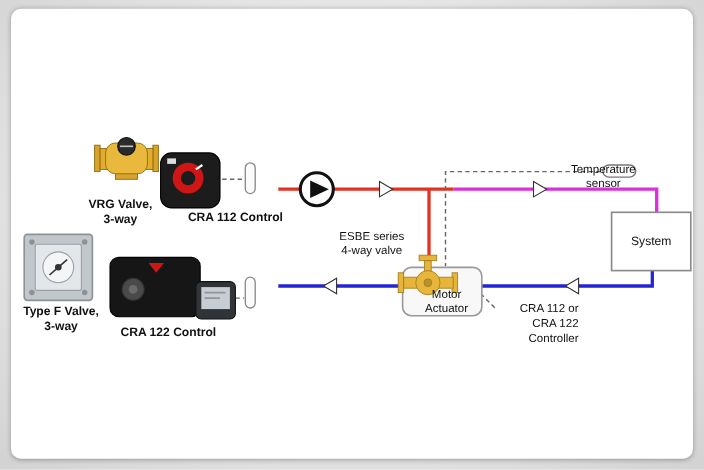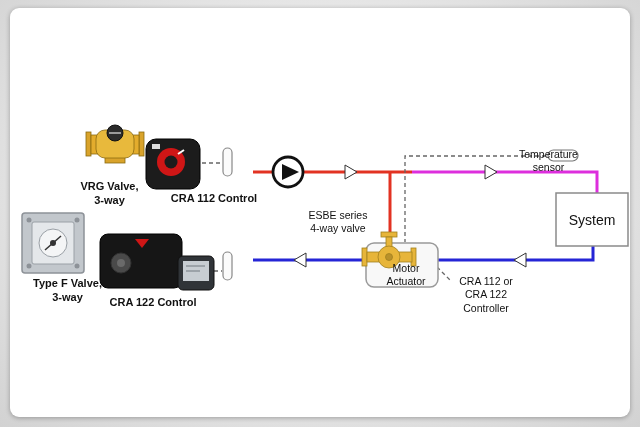--- a/index.html
+++ b/index.html
@@ -12,25 +12,25 @@
     position:absolute;left:10px;top:8px;width:620px;height:409px;
     background:#ffffff;border-radius:9px;
     box-shadow:0 1px 5px rgba(0,0,0,.30);
   }
   svg.diagram{position:absolute;left:0;top:0;width:640px;height:427px;}
   .lbl{
     position:absolute;white-space:pre-line;color:#111;
     font-size:10.5px;line-height:1.28;text-align:center;
   }
   .lbl.bold{font-weight:bold;font-size:11px;}
-  .lbl.left{text-align:center;}
+  .lbl.left{text-align:right;}
   .sysbox-label{
     position:absolute;left:556px;top:193px;width:72px;height:53px;
     display:flex;align-items:center;justify-content:center;
-    font-size:14px;color:#111;
+    font-size:11px;color:#111;
   }
 </style>
 </head>
 <body>
 
 <div class="stage">
   <div class="card"></div>
 
   <svg class="diagram" viewBox="0 0 640 427">
 
@@ -116,21 +116,21 @@
       <line x1="186" y1="266" x2="205" y2="266" stroke="#8e959b" stroke-width="1.5"></line>
       <line x1="186" y1="271" x2="200" y2="271" stroke="#8e959b" stroke-width="1.5"></line>
     </g>
   </svg>
 
   <div class="lbl bold" style="left:62px;top:179px;width:95px;">VRG Valve,
 3-way</div>
 
   <div class="lbl bold" style="left:128px;top:191px;width:100px;margin-left:36px;">CRA 112 Control</div>
 
-  <div class="lbl bold" style="left:20px;top:276px;width:95px;">Type F Valve,
+  <div class="lbl bold" style="left:8px;top:276px;width:95px;">Type F Valve,
 3-way</div>
 
   <div class="lbl bold" style="left:98px;top:295px;width:110px;">CRA 122 Control</div>
 
   <div class="lbl" style="left:501px;top:121px;width:95px;margin-top:27px;">Temperature
 sensor</div>
 
   <div class="lbl" style="left:303px;top:209px;width:70px;">ESBE series
 4-way valve</div>
 

